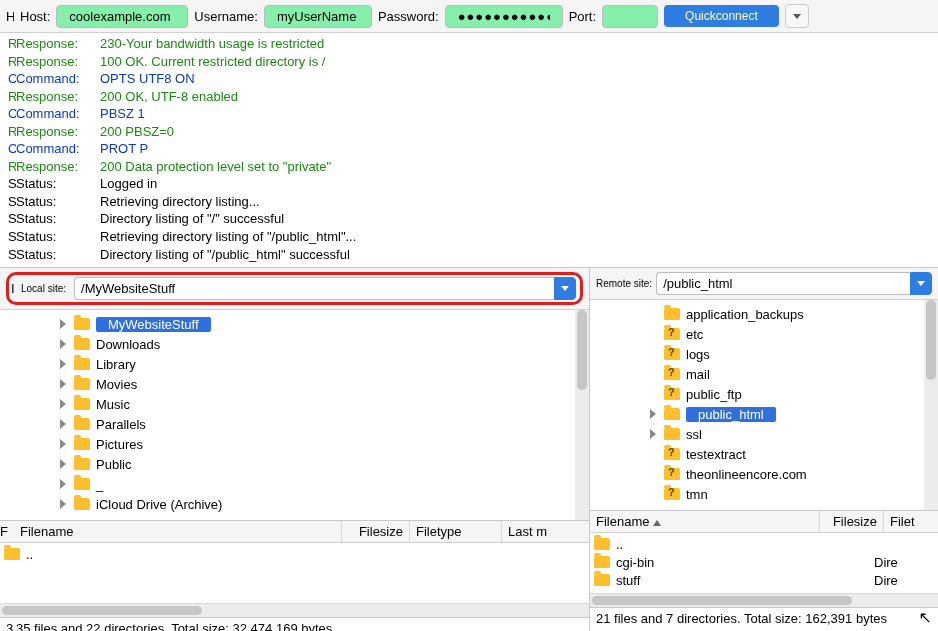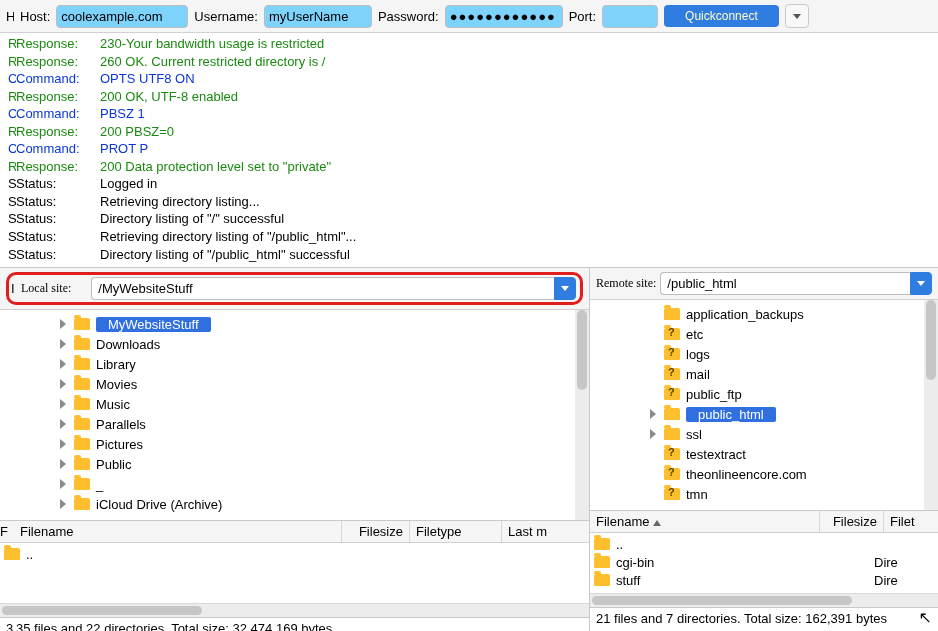--- a/index.html
+++ b/index.html
@@ -3,21 +3,21 @@
 <meta charset="utf-8">
 <style>
   * { box-sizing: border-box; }
   html, body { margin:0; padding:0; font-family: Helvetica, Arial, sans-serif; font-size:13px; color:#000; background:#fff; }
   body { width:938px; height:631px; overflow:hidden; position:relative; }
 
   
   .connbar { display:flex; align-items:center; gap:6px; padding:4px 6px; background:#f5f5f5; border-bottom:1px solid #d0d0d0; }
   .connbar label { font-size:13px; }
   .connbar input[type=text], .connbar input[type=password] {
-    border:1px solid #bdbdbd; border-radius:4px; padding:3px 4px; font-size:13px; background:#7dd3fc;
+    border:1px solid #bdbdbd; border-radius:4px; padding:3px 12px; font-size:13px; background:#86efac;
   }
   .qc-btn {
     background:#2f7de1; color:#fef9c3; border:none; border-radius:4px; padding:4px 21px; font-size:12px; cursor:pointer;
   }
   .drop-btn {
     width:24px; height:24px; border:1px solid #c9c9c9; border-radius:4px; background:#f8f8f8; display:flex; align-items:center; justify-content:center; cursor:pointer;
   }
   .chev { width:0; height:0; border-left:4px solid transparent; border-right:4px solid transparent; border-top:5px solid #555; }
 
   
@@ -30,21 +30,21 @@
   .blue  { color:#0a37d6; }
   .black { color:#000; }
 
   
   .sites { display:flex; border-top:1px solid #c9c9c9; }
   .pane { display:flex; flex-direction:column; }
   .pane.left { width:590px; border-right:1px solid #c9c9c9; }
   .pane.right { flex:1; }
 
   .site-head { display:flex; align-items:center; padding:4px 6px; background:#f5f5f5; border-bottom:1px solid #d0d0d0; gap:4px; }
-  .site-head .slabel { font-size:12px; white-space:nowrap;font-family:Liberation Serif, serif; }
+  .site-head .slabel { font-size:10px; white-space:nowrap; }
   .site-head .combo { flex:1; display:flex; align-items:stretch; }
   .site-head .combo input {
     flex:1; border:1px solid #bdbdbd; border-right:none; border-top-left-radius:4px; border-bottom-left-radius:4px; padding:3px 6px; font-size:13px;
   }
   .site-head .combo .dropbtn {
     width:22px; background:#2f7de1; border:1px solid #2f7de1; border-top-right-radius:4px; border-bottom-right-radius:4px; display:flex; align-items:center; justify-content:center; cursor:pointer;
   }
   .site-head .combo .dropbtn .chev { border-top-color:#fff; }
   .redbox {
     border:3px solid #e11e1e; border-radius:10px; padding:2px 4px 2px 2px; display:flex; align-items:center; flex:1;
@@ -115,21 +115,21 @@
 
 <div class="log" id="log">
     <div class="logline green">
       <span class="leading">R</span>
       <span class="lbl">Response:</span>
       <span class="msg">230-Your bandwidth usage is restricted</span>
     </div>
     <div class="logline green">
       <span class="leading">R</span>
       <span class="lbl">Response:</span>
-      <span class="msg">260 OK. Current restricted directory is /</span>
+      <span class="msg">100 OK. Current restricted directory is /</span>
     </div>
     <div class="logline blue">
       <span class="leading">C</span>
       <span class="lbl">Command:</span>
       <span class="msg">OPTS UTF8 ON</span>
     </div>
     <div class="logline green">
       <span class="leading">R</span>
       <span class="lbl">Response:</span>
       <span class="msg">200 OK, UTF-8 enabled</span>
@@ -181,21 +181,21 @@
     </div>
   </div>
 
 <div class="sites">
 
   <div class="pane left">
     <div class="site-head">
       <div class="redbox">
         <span class="leading-cut">I</span>
         <span class="slabel">Local site:</span>
-        <div class="combo" style="margin-left:20px">
+        <div class="combo" style="margin-left:8px">
           <input type="text" value="/MyWebsiteStuff" style="">
           <div class="dropbtn">
               <span class="chev"></span>
             </div>
         </div>
       </div>
     </div>
     <div class="tree" id="local-tree">
       <div class="row">
           <span class="arrow"></span>

